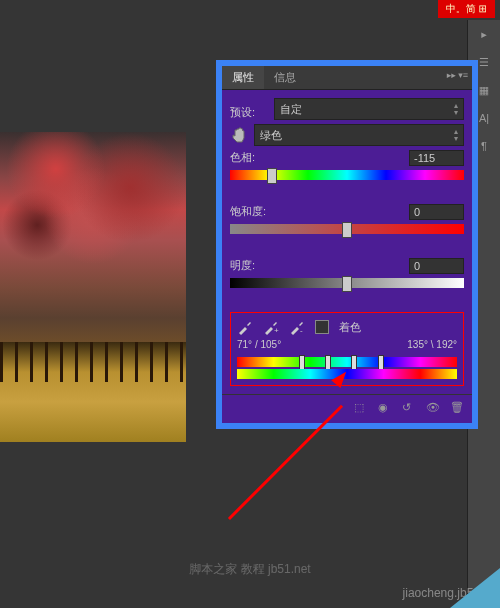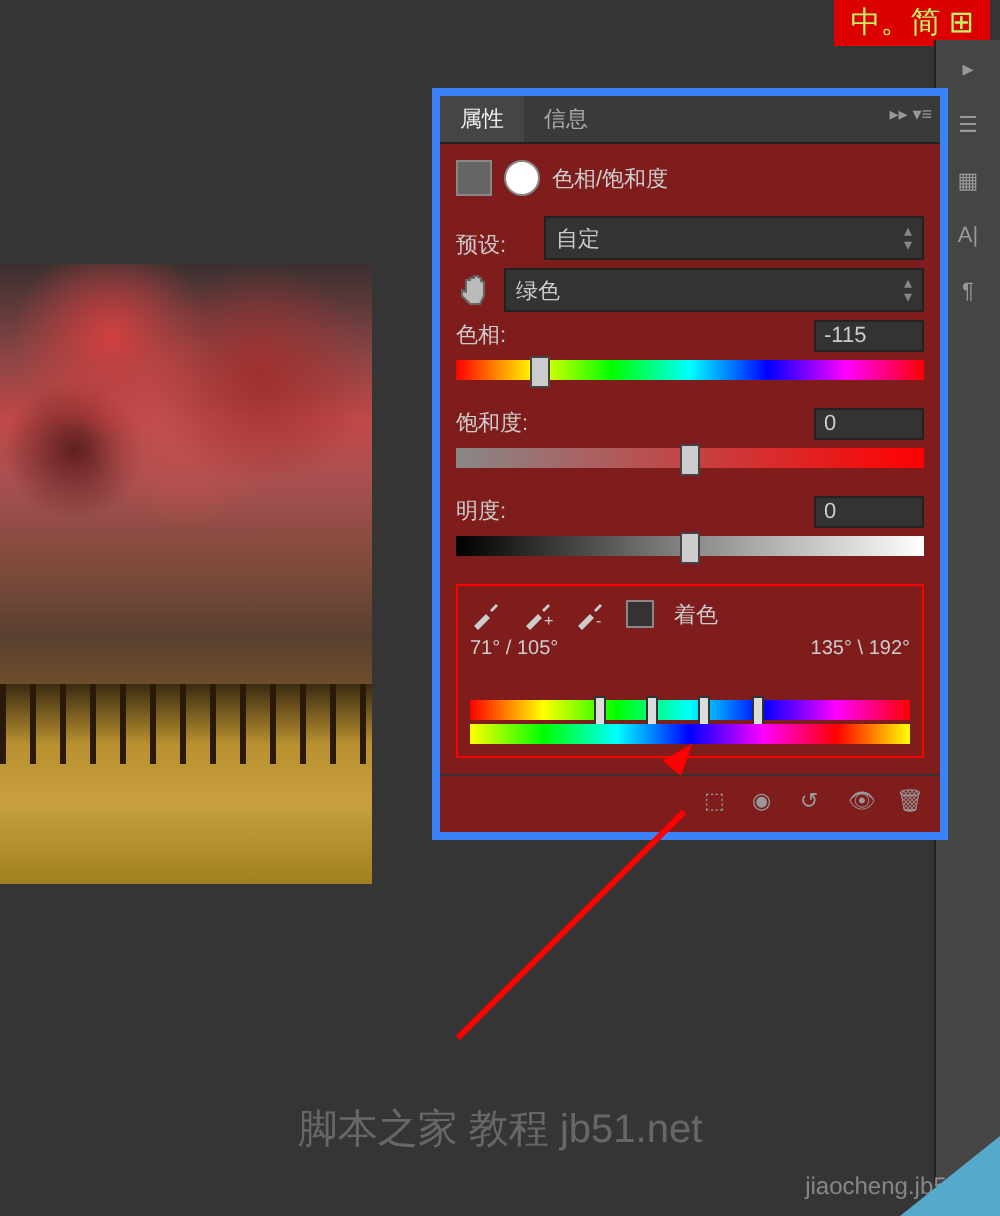--- a/index.html
+++ b/index.html
@@ -5,68 +5,68 @@
 body{margin:0;background:#353535;font-family:"Microsoft YaHei",sans-serif;font-size:11px;color:#ccc;width:500px;height:608px;overflow:hidden;position:relative}
 .canvas-area{position:absolute;left:0;top:132px;width:186px;height:310px;background:linear-gradient(180deg,#3a3030 0%,#8b4545 15%,#c24848 25%,#a85050 35%,#7a4a3a 50%,#5a4030 60%,#8a6020 80%,#b89030 100%)}
 .trees{position:absolute;top:0;left:0;right:0;height:60%;background:
  radial-gradient(circle at 30% 20%,#d04040 0%,transparent 25%),
  radial-gradient(circle at 70% 30%,#a03030 0%,transparent 30%),
  radial-gradient(circle at 50% 45%,#c05050 0%,transparent 35%),
  radial-gradient(circle at 20% 50%,#602020 0%,transparent 20%)}
 .boardwalk{position:absolute;bottom:0;left:0;right:0;height:100px;background:linear-gradient(180deg,#3a2a10 0%,#b89030 30%,#c8a040 60%,#a08020 100%)}
 .rail{position:absolute;bottom:60px;left:0;right:0;height:40px;background:repeating-linear-gradient(90deg,#2a1808 0px,#2a1808 3px,transparent 3px,transparent 15px)}
 
-.ime{position:absolute;top:0;right:5px;background:#d00;color:#bef264;padding:2px 8px;font-size:15px}
+.ime{position:absolute;top:0;right:5px;background:#d00;color:#fef9c3;padding:2px 8px;font-size:10px}
 
 .right-tools{position:absolute;right:0;top:20px;width:32px;bottom:0;background:#454545;border-left:1px solid #222}
 .tool-icon{width:32px;height:28px;display:flex;align-items:center;justify-content:center;color:#999}
 
-.panel{position:absolute;left:216px;top:44px;width:250px;background:#7f1d1d;border:4px solid #3b82f6}
+.panel{position:absolute;left:216px;top:60px;width:250px;background:#4c1d95;border:6px solid #3b82f6}
 .panel-tabs{display:flex;background:#3a3a3a;border-bottom:1px solid #222}
 .tab{padding:4px 10px;color:#aaa;cursor:pointer}
 .tab.active{background:#454545;color:#eee}
 .panel-menu{position:absolute;right:4px;top:4px;color:#999;font-size:9px}
 
 .panel-body{padding:8px}
 .adj-header{display:flex;align-items:center;gap:6px;margin-bottom:10px}
 .adj-icon{width:16px;height:16px;background:#666;border:1px solid #888}
 .adj-icon2{width:16px;height:16px;background:#fff;border:1px solid #888;border-radius:50%}
 
 .row{display:flex;align-items:flex-end;margin-bottom:4px;gap:4px}
 .row-label{width:40px;color:#ccc}
 .dropdown{flex:1;background:#333;border:1px solid #222;padding:2px 5px;color:#ccc;display:flex;justify-content:space-between;align-items:center;height:16px}
 .arrows{font-size:8px;color:#888;line-height:7px}
 .hand-icon{width:20px;height:20px;display:inline-block}
 
-.slider-row{margin-bottom:14px}
+.slider-row{margin-bottom:24px}
 .slider-head{display:flex;justify-content:space-between;margin-bottom:4px}
 .num-input{background:#333;border:1px solid #222;width:45px;text-align:left;padding:1px 4px;color:#ccc}
 .slider-track{height:10px;position:relative;margin:2px 0}
 .hue-grad{background:linear-gradient(90deg,#f00,#ff0,#0f0,#0ff,#00f,#f0f,#f00)}
 .sat-grad{background:linear-gradient(90deg,#888,#f00)}
 .light-grad{background:linear-gradient(90deg,#000,#888,#fff)}
 .thumb{position:absolute;top:-2px;width:8px;height:14px;background:#ccc;border:1px solid #444;transform:translateX(-50%)}
 
 .highlight-box{border:1px solid #f00;padding:6px;margin-top:4px}
 .eyedrop-row{display:flex;align-items:center;gap:10px;margin-bottom:4px}
 .eyedrop{width:16px;height:16px;display:inline-block}
 .checkbox{width:12px;height:12px;border:1px solid #888;background:#333;display:inline-block;vertical-align:middle}
-.range-row{display:flex;justify-content:space-between;font-size:10px;color:#ccc;margin-bottom:20px}
+.range-row{display:flex;justify-content:space-between;font-size:10px;color:#ccc;margin-bottom:7px}
 .spectrum{height:10px;background:linear-gradient(90deg,#f00,#ff0,#0f0,#0ff,#00f,#f0f,#f00);position:relative;margin-bottom:2px}
 .spectrum2{height:10px;background:linear-gradient(90deg,#ff0,#0f0,#0ff,#00f,#f0f,#f00,#ff0);position:relative}
 .range-marker{position:absolute;top:-2px;width:4px;height:14px;background:#ddd;border:1px solid #333}
 
 .panel-footer{display:flex;justify-content:flex-end;gap:8px;padding:6px;border-top:1px solid #333}
 .footer-icon{width:16px;height:16px;color:#999}
 .arrow-line{position:absolute;left:230px;top:380px;width:140px;height:140px}
 .arrow-line::before{content:"";position:absolute;left:0;bottom:0;width:160px;height:3px;background:#f00;transform:rotate(-45deg);transform-origin:left bottom}
 .arrow-head{position:absolute;left:335px;top:370px;width:0;height:0;border-left:6px solid transparent;border-right:6px solid transparent;border-bottom:16px solid #f00;transform:rotate(40deg)}
 
 .watermark{position:absolute;right:0;bottom:8px;color:rgba(255,255,255,.4);font-size:12px}
-.watermark2{position:absolute;left:50%;bottom:30px;transform:translateX(-50%);color:rgba(255,255,255,.25);font-size:20px}
+.watermark2{position:absolute;left:50%;bottom:30px;transform:translateX(-50%);color:rgba(255,255,255,.25);font-size:12px}
 .corner{position:absolute;right:0;bottom:0;width:0;height:0;border-left:50px solid transparent;border-bottom:40px solid #5ac}
 </style>
 </head>
 <body>
 
 <div class="canvas-area">
   <div class="trees"></div>
   <div class="boardwalk"></div>
   <div class="rail"></div>
 </div>
@@ -81,25 +81,20 @@
   <div class="tool-icon">¶</div>
 </div>
 
 <div class="panel">
   <div class="panel-tabs">
     <div class="tab active">属性</div>
     <div class="tab">信息</div>
     <span class="panel-menu">▸▸ ▾≡</span>
   </div>
   <div class="panel-body">
-    <div class="adj-header">
-      <span class="adj-icon"></span>
-      <span class="adj-icon2"></span>
-      <span>色相/饱和度</span>
-    </div>
 
     <div class="row">
       <span class="row-label">预设:</span>
       <div class="dropdown">
         <span>自定</span>
         <span class="arrows">▴<br>▾</span>
       </div>
     </div>
 
     <div class="row">

